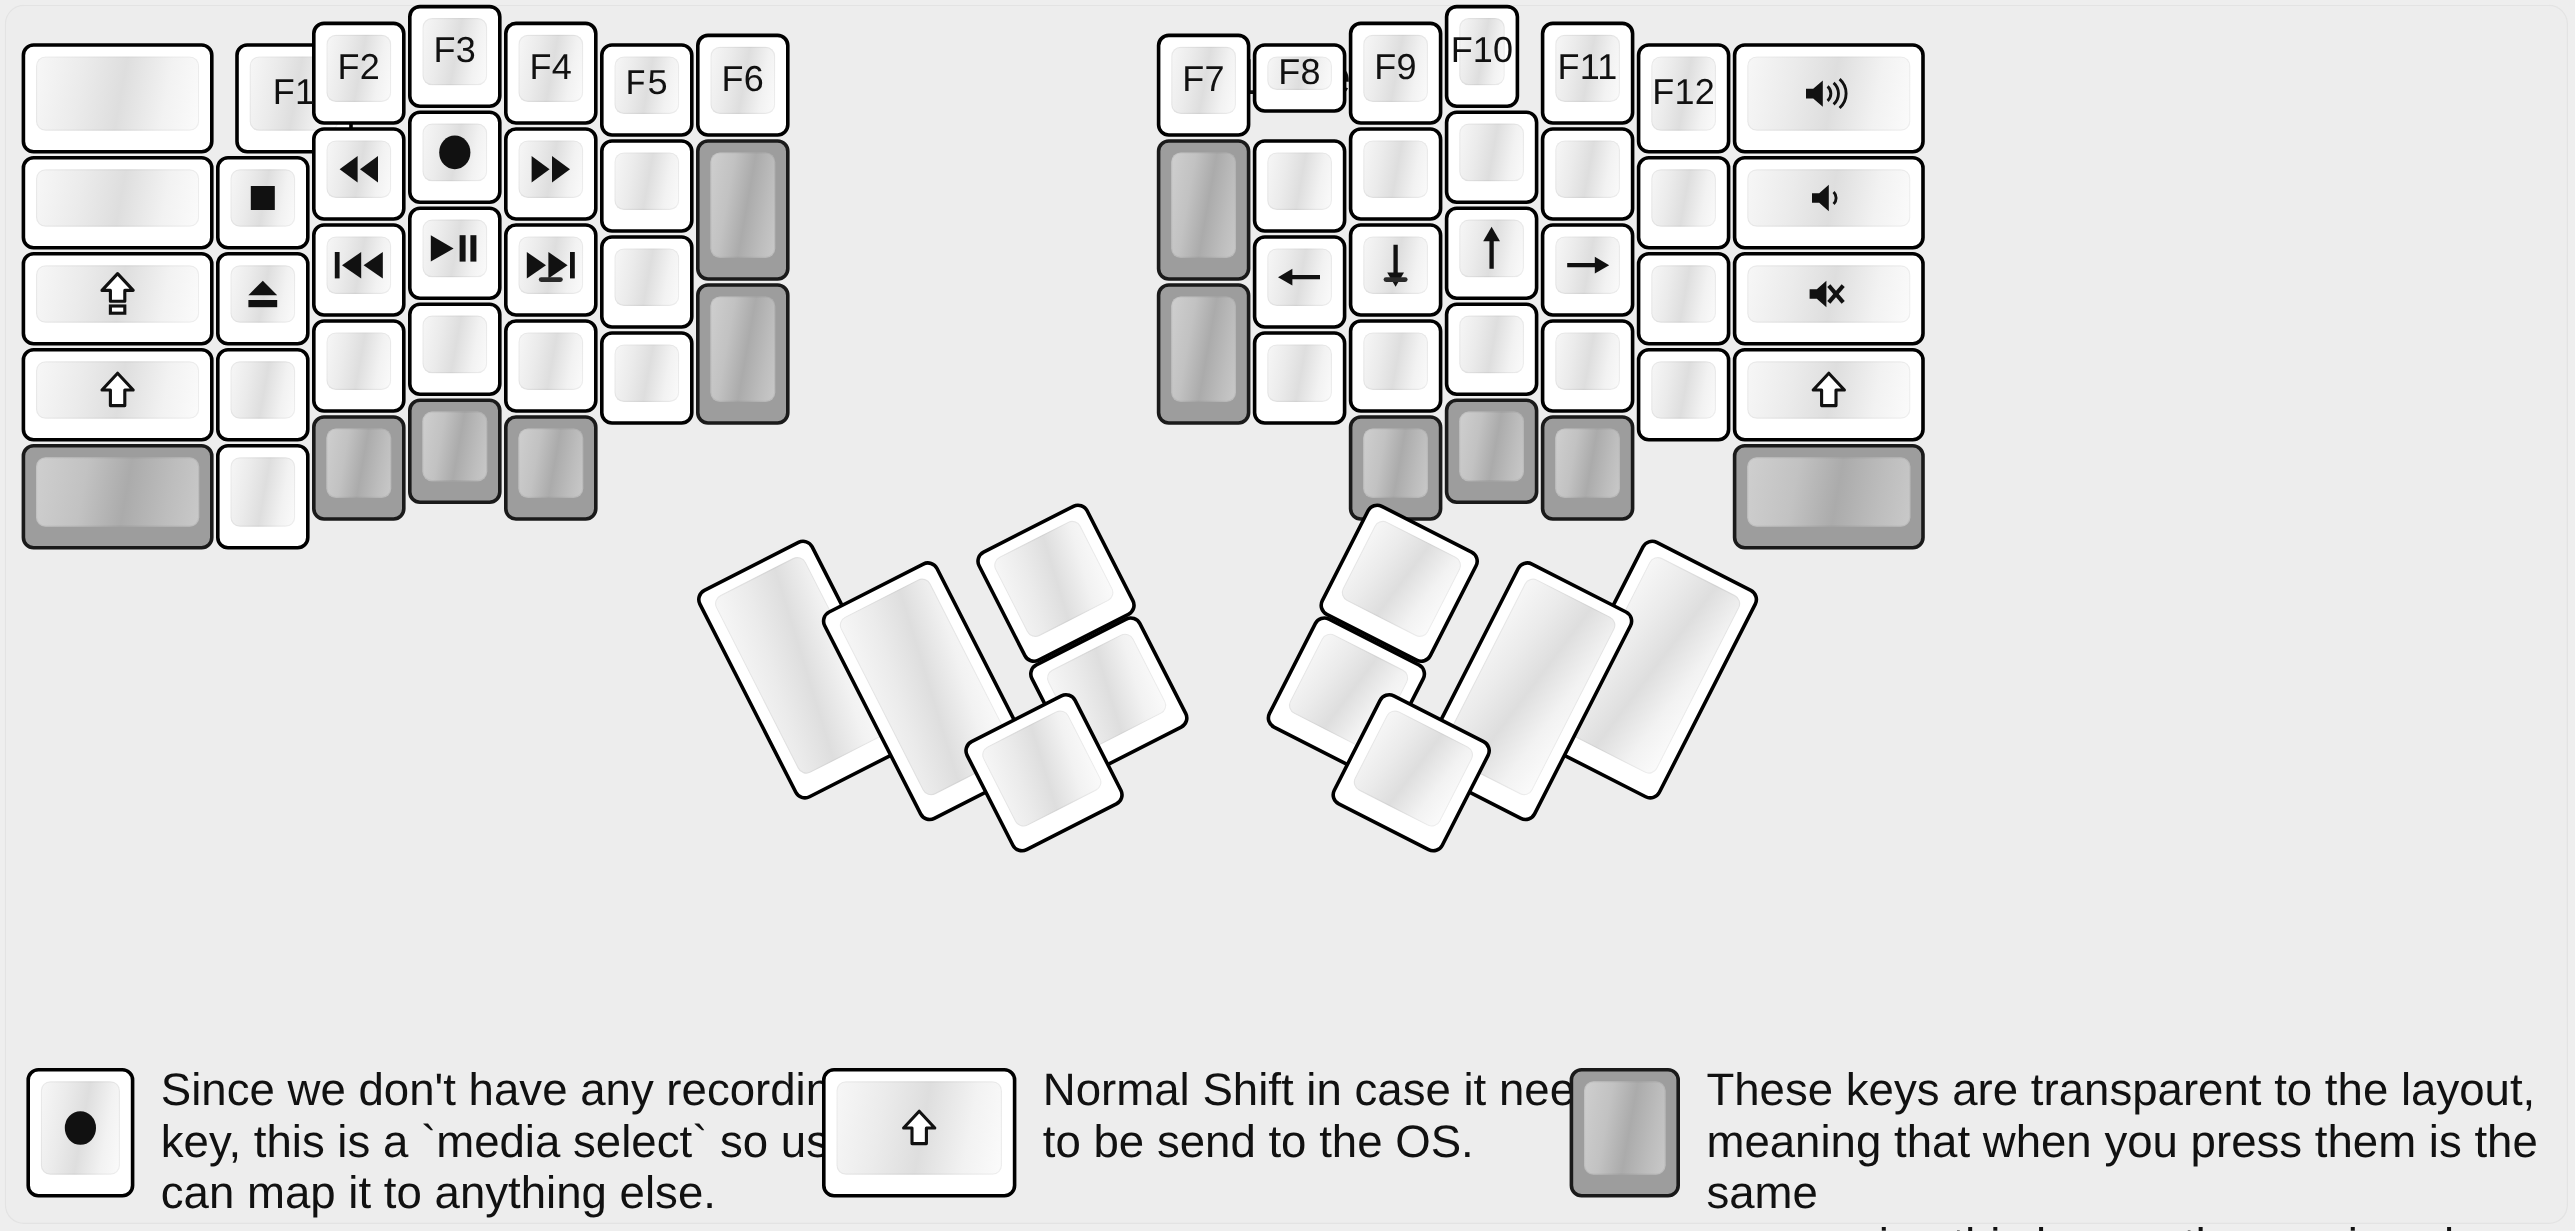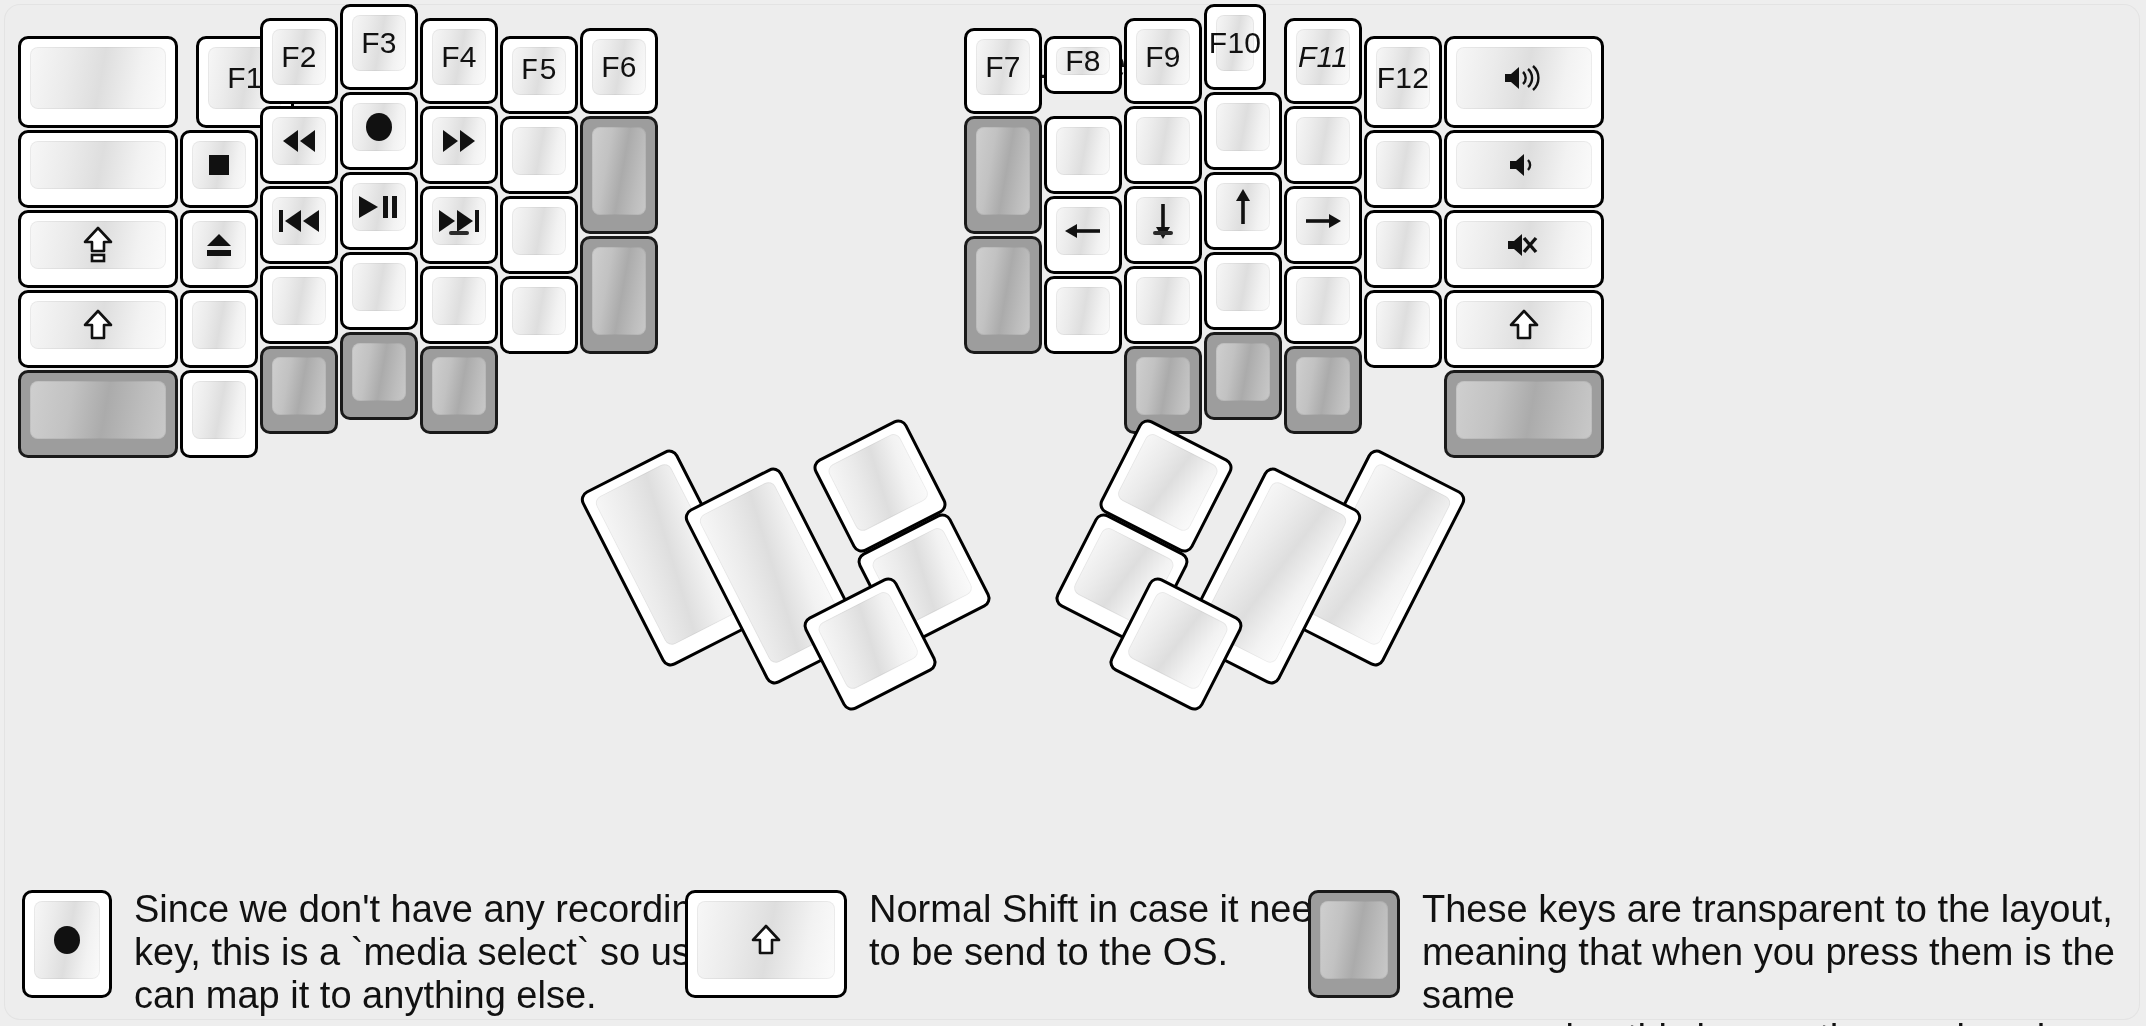--- a/index.html
+++ b/index.html
@@ -389,21 +389,21 @@
       <div class="key" style="left: 1204px; top: 252px; width: 78px; height: 78px;">
         <div class="cap">
           <div class="lbl"></div>
         </div>
       </div>
       <div class="key trans" style="left: 1204px; top: 332px; width: 78px; height: 88px;">
         <div class="cap">
           <div class="lbl"></div>
         </div>
       </div>
-      <div class="key" style="left: 1284px; top: 18px; width: 78px; height: 86px; font-style: italic;">
+      <div class="key" style="left: 1284px; top: 18px; width: 78px; height: 86px;">
         <div class="cap">
           <div class="lbl">F11</div>
         </div>
       </div>
       <div class="key" style="left: 1284px; top: 106px; width: 78px; height: 78px;">
         <div class="cap">
           <div class="lbl"></div>
         </div>
       </div>
       <div class="key" style="left: 1284px; top: 186px; width: 78px; height: 78px;">

